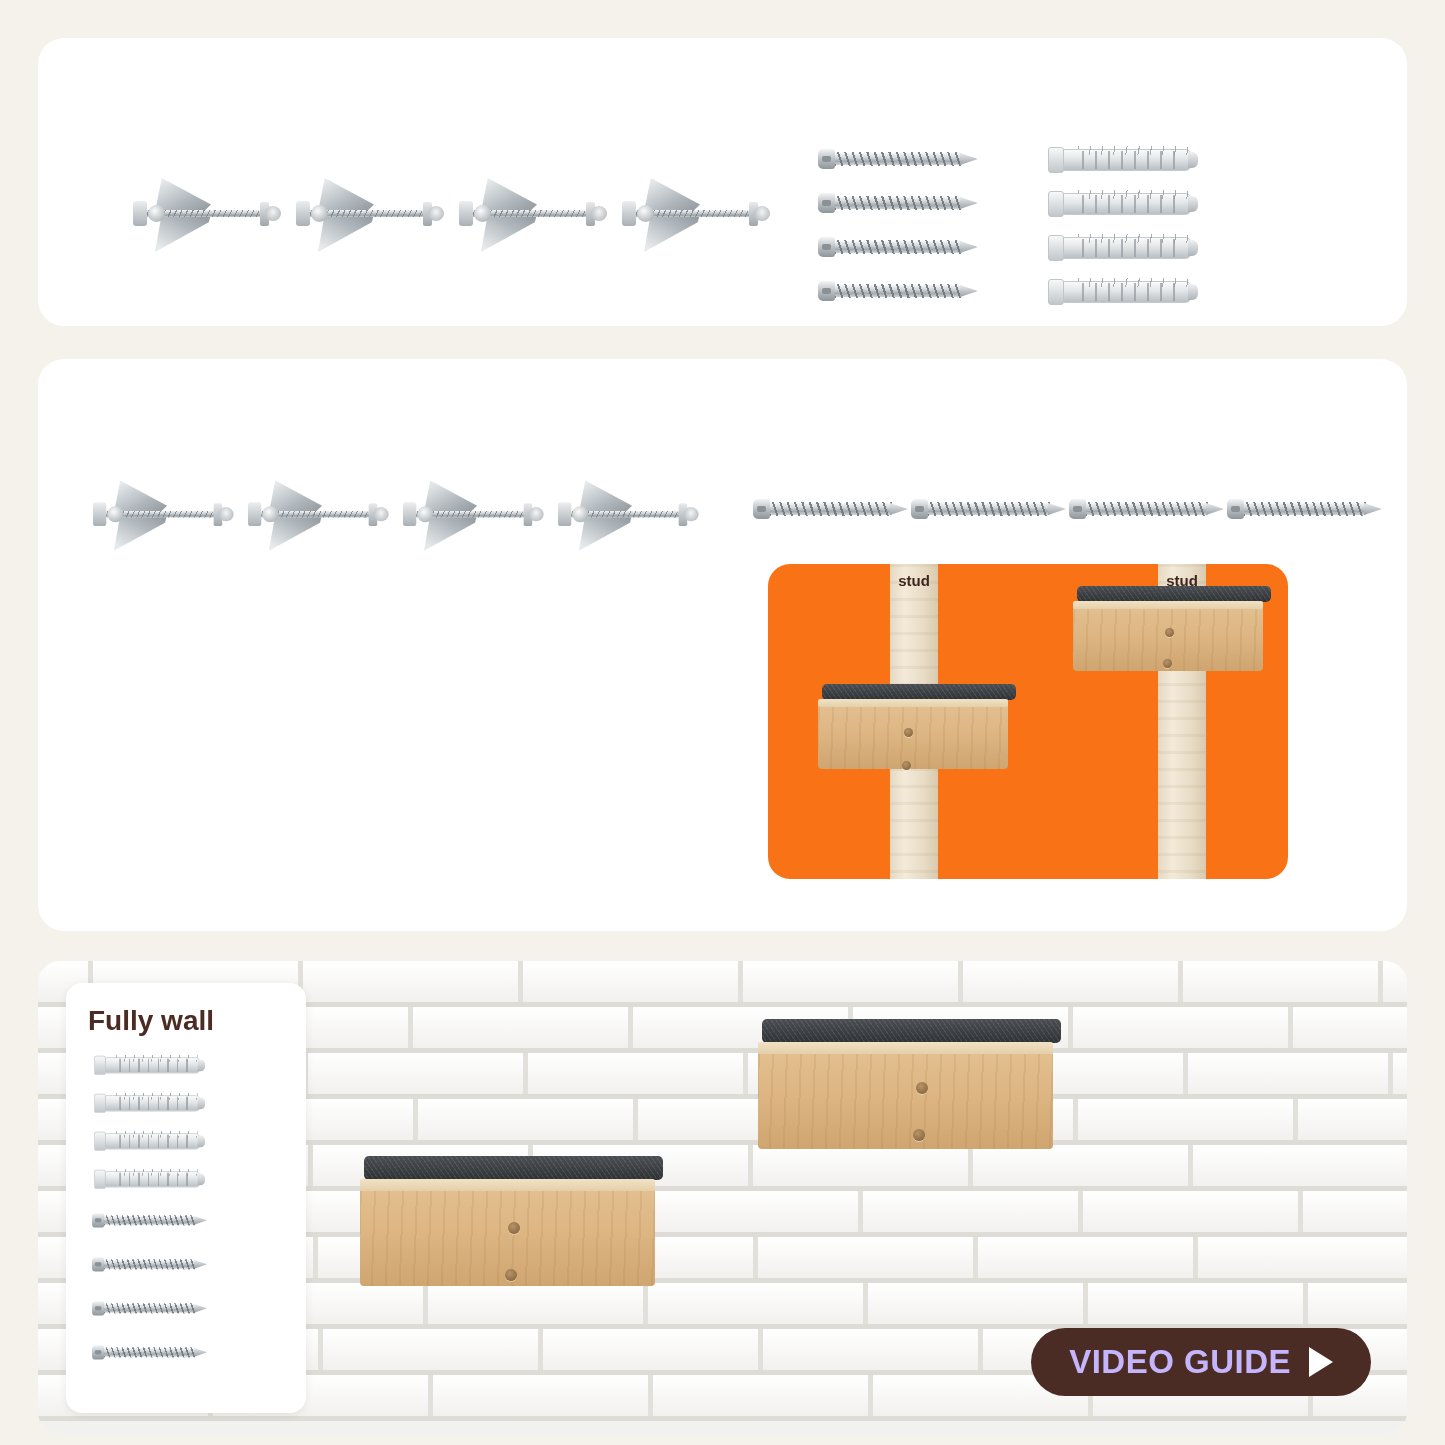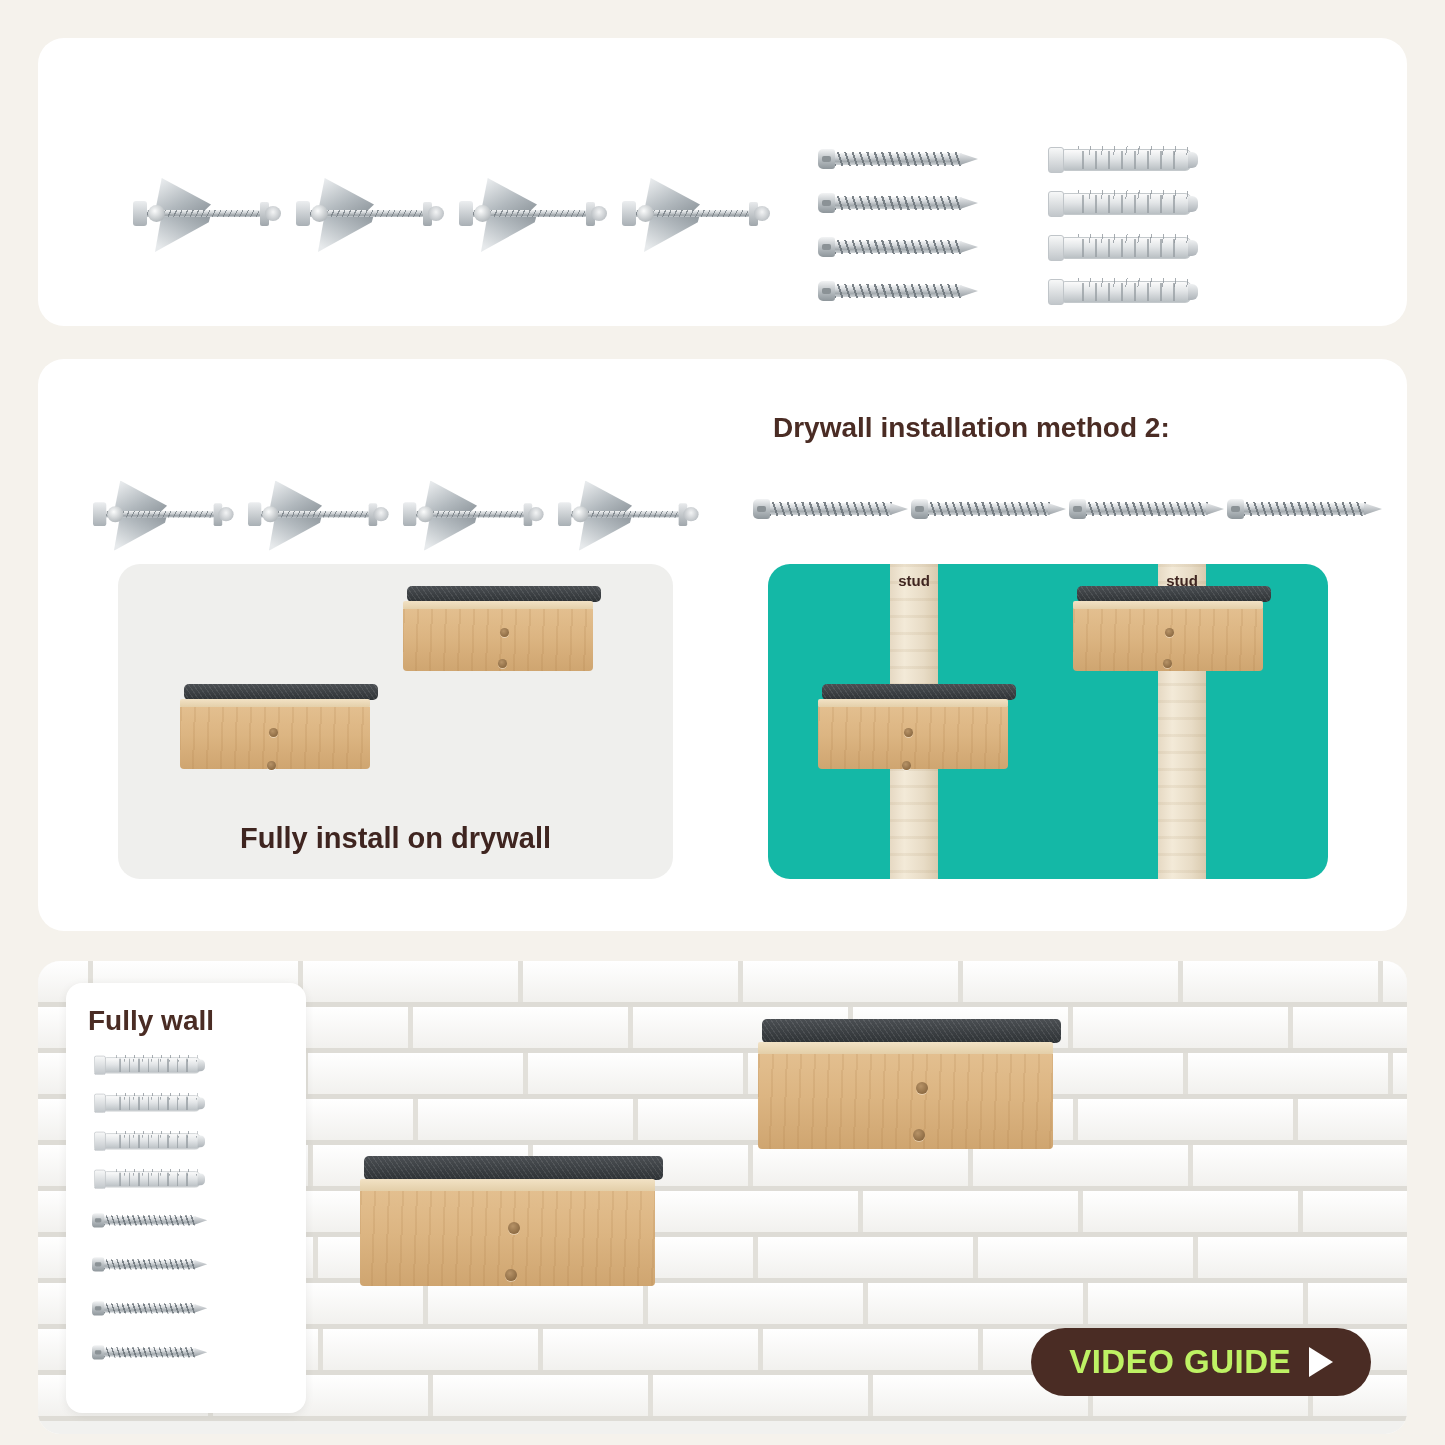--- a/index.html
+++ b/index.html
@@ -141,21 +141,21 @@
   .dw-head.m2 { left:735px; top:53px; }
 
   .dw-fasteners { position:absolute; top:112px; height:80px; }
   .dw-fast-1 { left:55px; width:630px; }
   .dw-fast-2 { left:715px; width:630px; }
 
   .illus {
     position:absolute; top:205px; height:315px; border-radius:22px; overflow:hidden;
   }
   .illus-1 { left:80px; width:555px; background:#efefed; }
-  .illus-2 { left:730px; width:560px; background:#14b8a6; }
+  .illus-2 { left:730px; width:520px; background:#f97316; }
 
   .illus-caption {
     position:absolute; bottom:24px; width:100%; text-align:center;
     font-size:29px; font-weight:bold; color:#3f2520;
   }
 
   
   .stud {
     position:absolute; top:0; bottom:0; width:48px;
     background:linear-gradient(90deg,#e6d9c3,#f3ead8 30%,#e8dcc6 70%,#d9caae);
@@ -221,21 +221,21 @@
   }
   .solid-card h2 {
     margin:0; padding:22px 0 0 22px;
     font-size:28px; font-weight:bold; color:#4a2c24;
   }
   .solid-anchors { position:absolute; left:28px; top:72px; }
   .solid-screws  { position:absolute; left:26px; top:228px; }
 
   .video-btn {
     position:absolute; right:36px; bottom:38px;
-    background:#4a2c24; color:#bef264; border:none;
+    background:#4a2c24; color:#c4b5fd; border:none;
     border-radius:34px; height:68px; padding:0 38px;
     display:flex; align-items:center; gap:18px;
     font-size:33px; font-weight:bold; letter-spacing:.5px;
     cursor:pointer;
   }
   .video-btn .play {
     width:0;height:0;border-left:24px solid #fff;
     border-top:15px solid transparent;border-bottom:15px solid transparent;
   }
   .mini-anchor { transform:scale(.74); transform-origin:left top; }
@@ -352,21 +352,20 @@
           <div class="a-collar"></div>
             <div class="a-tip"></div>
         </div>
       </div>
 
     </div>
   </section>
 
   <section class="panel panel-dw">
 
-    <div class="dw-head m2">Drywall installation method 2:</div>
 
     <div class="dw-fasteners dw-fast-1">
       <div class="toggle" style="position:absolute;left:0px;top:0px;transform:scale(.95);transform-origin:left top;">
         <div class="wing-up"></div>
           <div class="wing-dn"></div>
         <div class="shaft"></div>
           <div class="threads"></div>
         <div class="head"></div>
           <div class="pivot"></div>
         <div class="washer"></div>
@@ -428,45 +427,20 @@
       </div>
       <div class="screw" style="position:absolute;left:474px;top:25px;width:155px;">
         <div class="s-body"></div>
           <div class="s-thread"></div>
           <div class="s-tip"></div>
         <div class="s-head"></div>
           <div class="s-slot"></div>
       </div>
     </div>
 
-    <div class="illus illus-1">
-      <div class="shelf" style="left:62px; top:120px; width:190px; height:85px;">
-        <div class="felt">
-            <div class="felt-tex"></div>
-          </div>
-        <div class="ply"></div>
-        <div class="wood">
-            <div class="grain"></div>
-          </div>
-        <div class="sc" style="left:89px; top:44px;"></div>
-        <div class="sc" style="left:87px; top:77px;"></div>
-      </div>
-      <div class="shelf" style="left:285px; top:22px; width:190px; height:85px;">
-        <div class="felt">
-            <div class="felt-tex"></div>
-          </div>
-        <div class="ply"></div>
-        <div class="wood">
-            <div class="grain"></div>
-          </div>
-        <div class="sc" style="left:97px; top:42px;"></div>
-        <div class="sc" style="left:95px; top:73px;"></div>
-      </div>
-      <div class="illus-caption">Fully install on drywall</div>
-    </div>
 
     <div class="illus illus-2">
       <div class="stud" style="left:122px;">
           <div class="stud-grain"></div>
         </div>
       <div class="stud" style="left:390px;">
           <div class="stud-grain"></div>
         </div>
       <div class="stud-label" style="left:111px;">stud</div>
       <div class="stud-label" style="left:379px;">stud</div>

